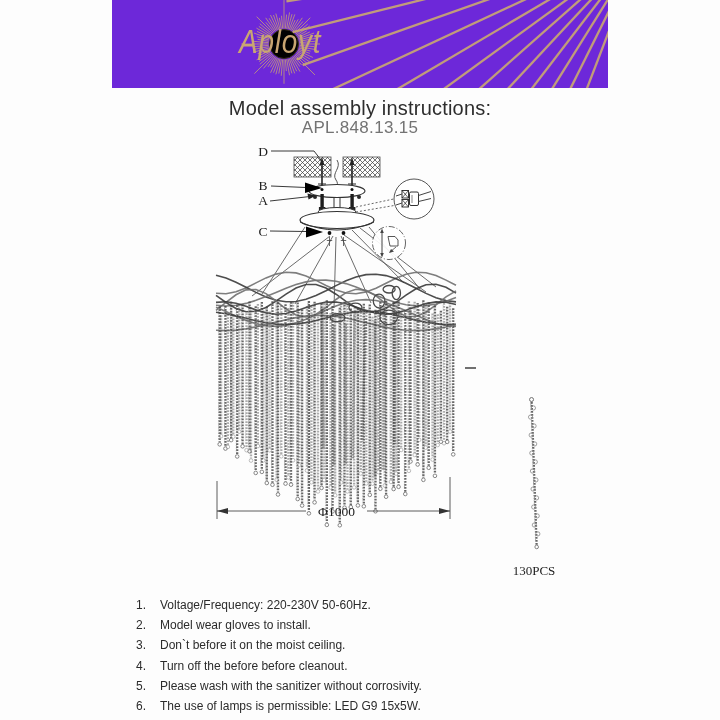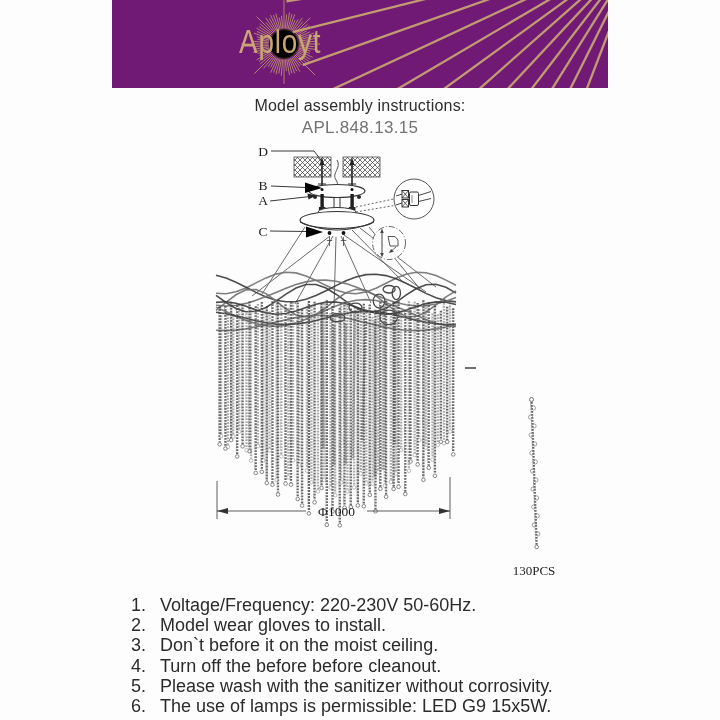--- a/index.html
+++ b/index.html
@@ -2,41 +2,41 @@
 <html><head>
 <meta charset="utf-8">
 <style>
   html,body{margin:0;padding:0}
   body{
     width:720px;height:720px;position:relative;overflow:hidden;
     background:#fdfdfd;font-family:"Liberation Sans",sans-serif;color:#2b2b2b;
   }
   .banner{
     position:absolute;left:112px;top:0;width:496px;height:88px;
-    background:#701a75;overflow:hidden;
+    background:#6d28d9;overflow:hidden;font-style:italic;
   }
   .banner svg{position:absolute;left:0;top:0}
   .brand{
     position:absolute;left:127px;top:22px;font-size:34px;font-weight:400;
     color:#c9a672;letter-spacing:1px;transform:scaleX(.82);transform-origin:left top;
     font-family:"Liberation Sans",sans-serif;
   }
   .title{
     position:absolute;top:97px;left:0;width:720px;text-align:center;
-    font-size:16px;color:#2d2d2d;letter-spacing:.2px;
+    font-size:20px;color:#2d2d2d;letter-spacing:.2px;
   }
   .model{
     position:absolute;top:118px;left:0;width:720px;text-align:center;
     font-size:17px;color:#737373;letter-spacing:.3px;
   }
   #diagram{position:absolute;left:0;top:0}
   .serif-text{font-family:"Liberation Serif",serif;fill:#1d1d1d}
   .instructions{
     position:absolute;top:595px;left:104px;width:560px;margin:0;padding:0;
-    list-style:none;font-size:18px;line-height:20.2px;color:#2b2b2b;
+    list-style:none;font-size:12px;line-height:20.2px;color:#2b2b2b;
     counter-reset:inst;
   }
   .instructions li{position:relative;padding-left:56px;counter-increment:inst}
   .instructions li::before{
     content:counter(inst) ".";position:absolute;left:0;top:0;width:42px;
     text-align:right;
   }
 </style>
 </head>
 <body>

